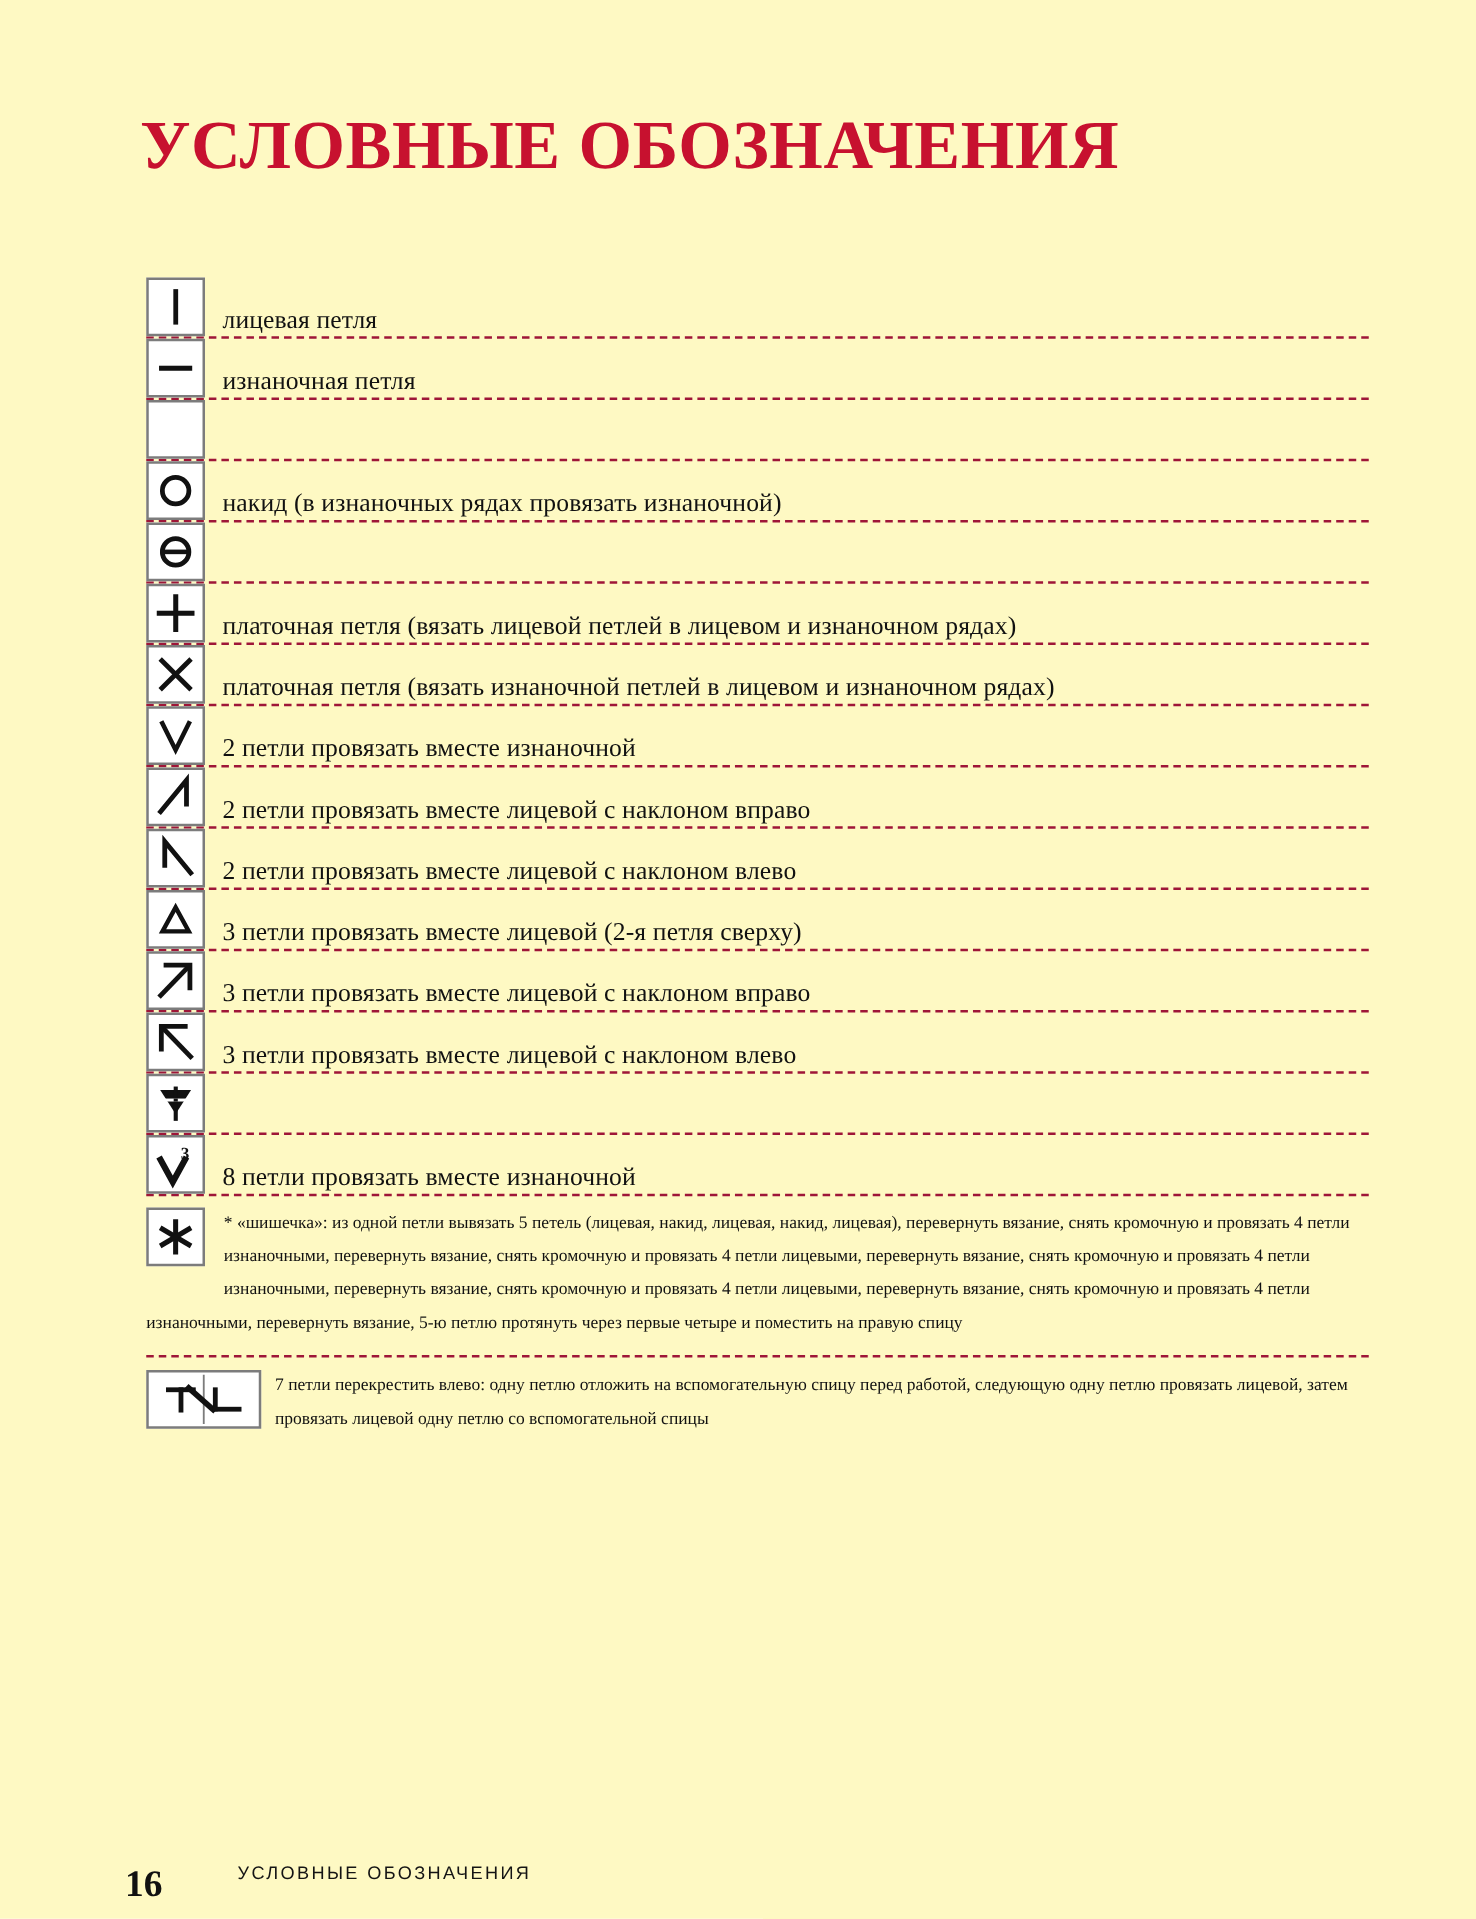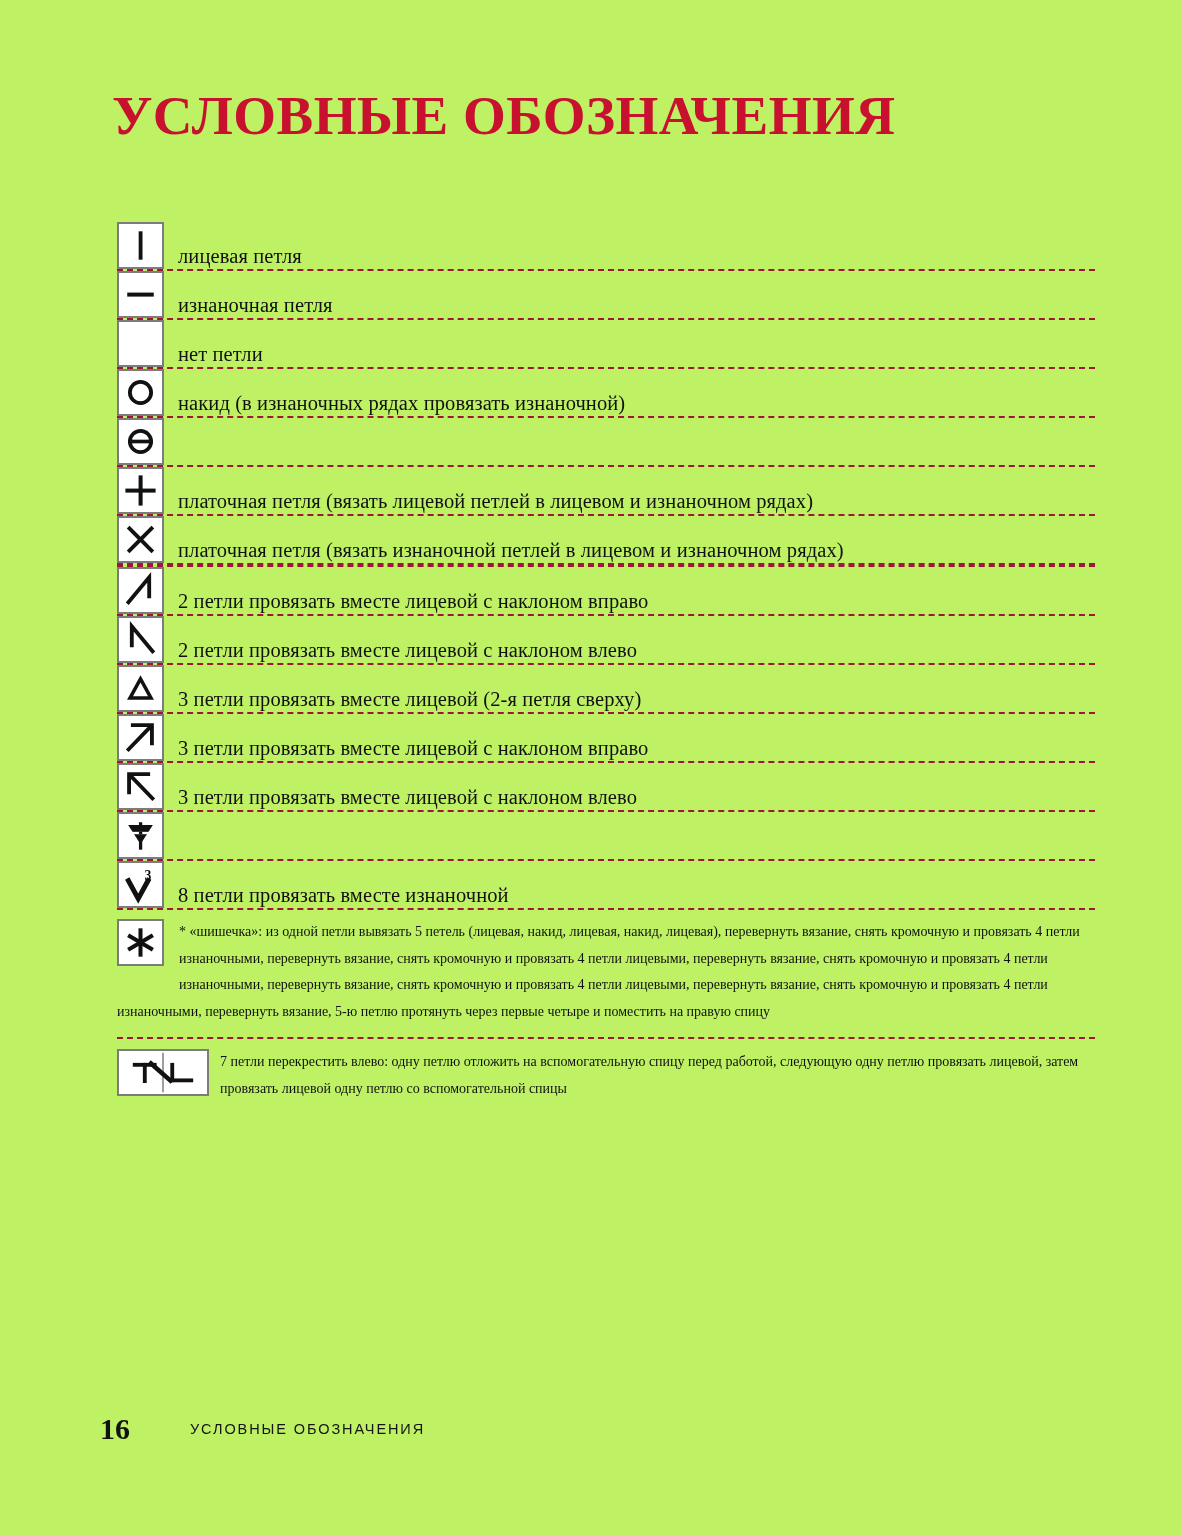--- a/index.html
+++ b/index.html
@@ -12,21 +12,21 @@
     height: 1535px;
     position: relative;
     font-family: "Liberation Serif", "DejaVu Serif", serif;
     color: #111111;
     overflow: hidden;
   }
 
   .page {
     position: absolute;
     inset: 0;
-    background: #bef264;
+    background: #fef9c3;
   }
 
   
   .title {
     position: absolute;
     left: 112px;
     top: 88px;
     font-family: "Liberation Serif", "DejaVu Serif", serif;
     font-weight: bold;
     font-size: 55px;
@@ -123,23 +123,23 @@
     clear: both;
   }
   .spacer-9 { height: 9px; }
   .spacer-10 { height: 10px; }
   .spacer-12 { height: 12px; }
 
   
   .footer {
     position: absolute;
     left: 100px;
-    top: 1412px;
+    top: 1491px;
     display: flex;
-    align-items: center;
+    align-items: flex-start;
   }
   .folio {
     font-family: "Liberation Serif", "DejaVu Serif", serif;
     font-weight: bold;
     font-size: 30px;
     color: #111111;
     width: 90px;
   }
   .footer-label {
     font-family: "Liberation Sans", "DejaVu Sans", sans-serif;
@@ -181,21 +181,20 @@
       <div class="desc">изнаночная петля</div>
     </div>
     <div class="sep"></div>
 
     <div class="row">
       <div class="symbol-cell">
         <div class="sym-box">
           <svg viewBox="0 0 47 47"></svg>
         </div>
       </div>
-      <div class="desc">нет петли</div>
     </div>
     <div class="sep"></div>
 
     <div class="row">
       <div class="symbol-cell">
         <div class="sym-box">
           <svg viewBox="0 0 47 47">
               <circle cx="23.5" cy="23.5" r="11.6" fill="none" stroke="#111" stroke-width="4.2"></circle>
             </svg>
         </div>
@@ -235,20 +234,30 @@
           <svg viewBox="0 0 47 47">
             <line x1="10" y1="10" x2="37" y2="37" stroke="#111" stroke-width="4.2"></line>
             <line x1="37" y1="10" x2="10" y2="37" stroke="#111" stroke-width="4.2"></line>
           </svg>
         </div>
       </div>
       <div class="desc">платочная петля (вязать изнаночной петлей в лицевом и изнаночном рядах)</div>
     </div>
     <div class="sep"></div>
 
+    <div class="row">
+      <div class="symbol-cell">
+        <div class="sym-box">
+          <svg viewBox="0 0 47 47">
+            <polyline points="11,11 23.5,36 36,11" fill="none" stroke="#111" stroke-width="4" stroke-linejoin="miter"></polyline>
+          </svg>
+        </div>
+      </div>
+      <div class="desc">2 петли провязать вместе изнаночной</div>
+    </div>
     <div class="sep"></div>
 
     <div class="row">
       <div class="symbol-cell">
         <div class="sym-box">
           <svg viewBox="0 0 47 47">
             <polyline points="9,38 33,9 33,32" fill="none" stroke="#111" stroke-width="4.2" stroke-linejoin="miter"></polyline>
           </svg>
         </div>
       </div>

